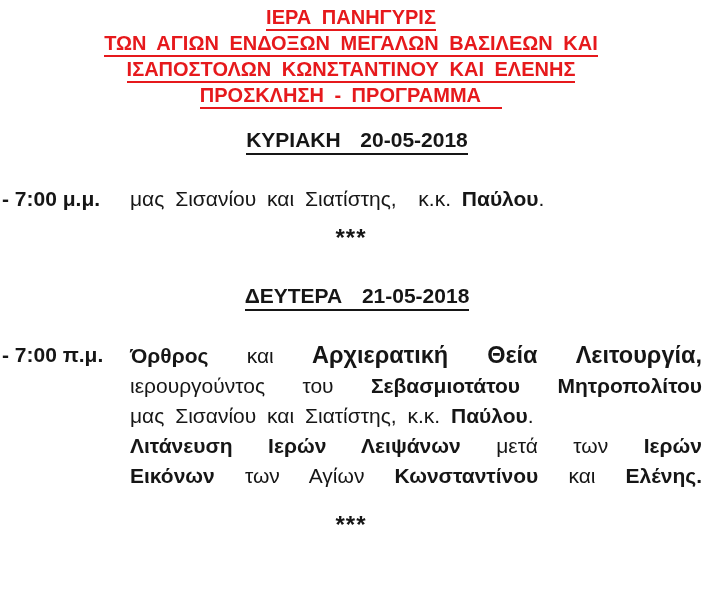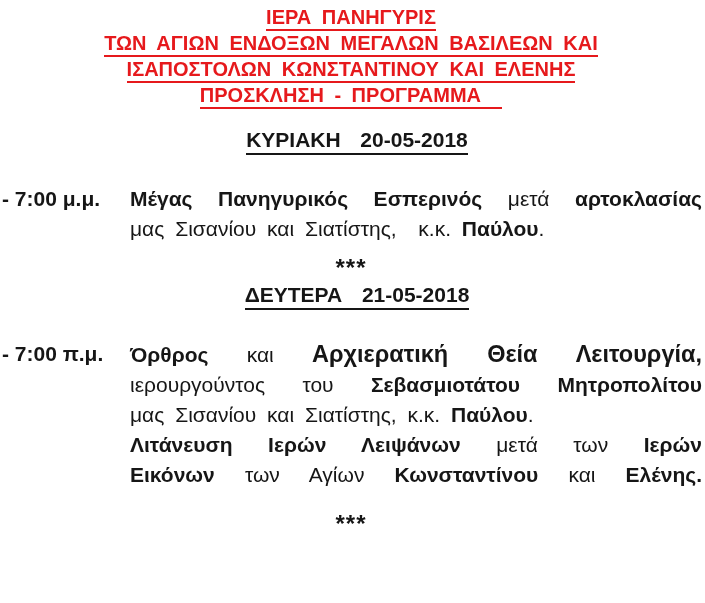--- a/index.html
+++ b/index.html
@@ -31,21 +31,21 @@
     display:inline-block;
     font-size:21px;
     font-weight:bold;
     white-space:pre-wrap;
     word-spacing:4px;
     border-bottom:2px solid #161616;
     padding-bottom:1px;
     line-height:24px;
   }
   .dh1{margin-top:19px;}
-  .dh2{margin-top:1px;}
+  .dh2{margin-top:32px;}
   
   .entry{
     position:relative;
     margin-top:29px;
     padding-left:130px;
     font-size:21px;
     line-height:30px;
   }
   .time{
     position:absolute;
@@ -90,21 +90,20 @@
     <div class="hline"><span>ΙΣΑΠΟΣΤΟΛΩΝ ΚΩΝΣΤΑΝΤΙΝΟΥ ΚΑΙ ΕΛΕΝΗΣ</span></div>
     <div class="hline"><span>ΠΡΟΣΚΛΗΣΗ - ΠΡΟΓΡΑΜΜΑ  </span></div>
   </div>
 
   <div class="day-heading dh1">
     <span>ΚΥΡΙΑΚΗ  20-05-2018</span>
   </div>
 
   <div class="entry">
     <span class="time">- 7:00 μ.μ.</span>
-    <div class="tline stretch"><span class="b">Μέγας Πανηγυρικός Εσπερινός</span><span> μετά </span><span class="b">αρτοκλασίας</span></div>
     <div class="tline plain"><span>μας Σισανίου και Σιατίστης,  κ.κ. </span><span class="b">Παύλου</span><span>.</span></div>
   </div>
 
   <div class="sep sep1">***</div>
 
   <div class="day-heading dh2">
     <span>ΔΕΥΤΕΡΑ  21-05-2018</span>
   </div>
 
   <div class="entry">

